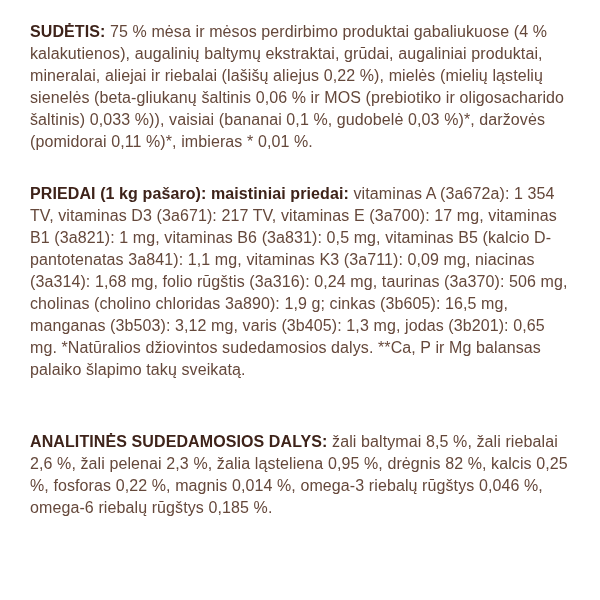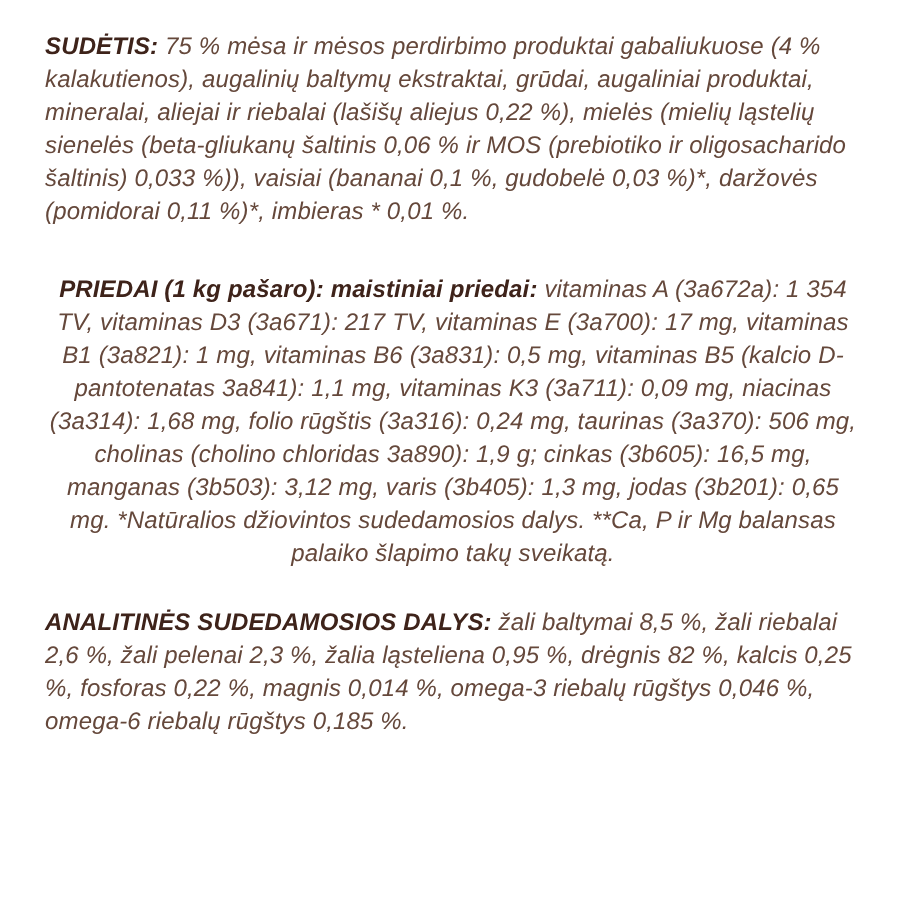--- a/index.html
+++ b/index.html
@@ -14,37 +14,36 @@
     background: var(--bg);
     overflow: hidden;
   }
   body {
     font-family: "Liberation Sans", "DejaVu Sans", sans-serif;
   }
   .content {
     width: 600px;
     height: 600px;
     padding: 21px 26px 0 30px;
-    font-style: italic;
   }
   .section p {
     font-size: 16px;
     line-height: 22px;
     color: var(--body-color);
     letter-spacing: 0.1px;
   }
   .section .h {
     font-weight: 700;
     color: var(--heading-color);
   }
   .section .b {
     font-weight: 400;
   }
   .s1 { margin-bottom: 30px; }
-  .s2 { margin-bottom: 24px; text-align: center; }
+  .s2 { margin-bottom: 50px; }
   .s3 { }
   .s4 .h { display: block; }
 </style>
 </head>
 <body>
 
 <main class="content">
 
   <section class="section s1">
     <p>

